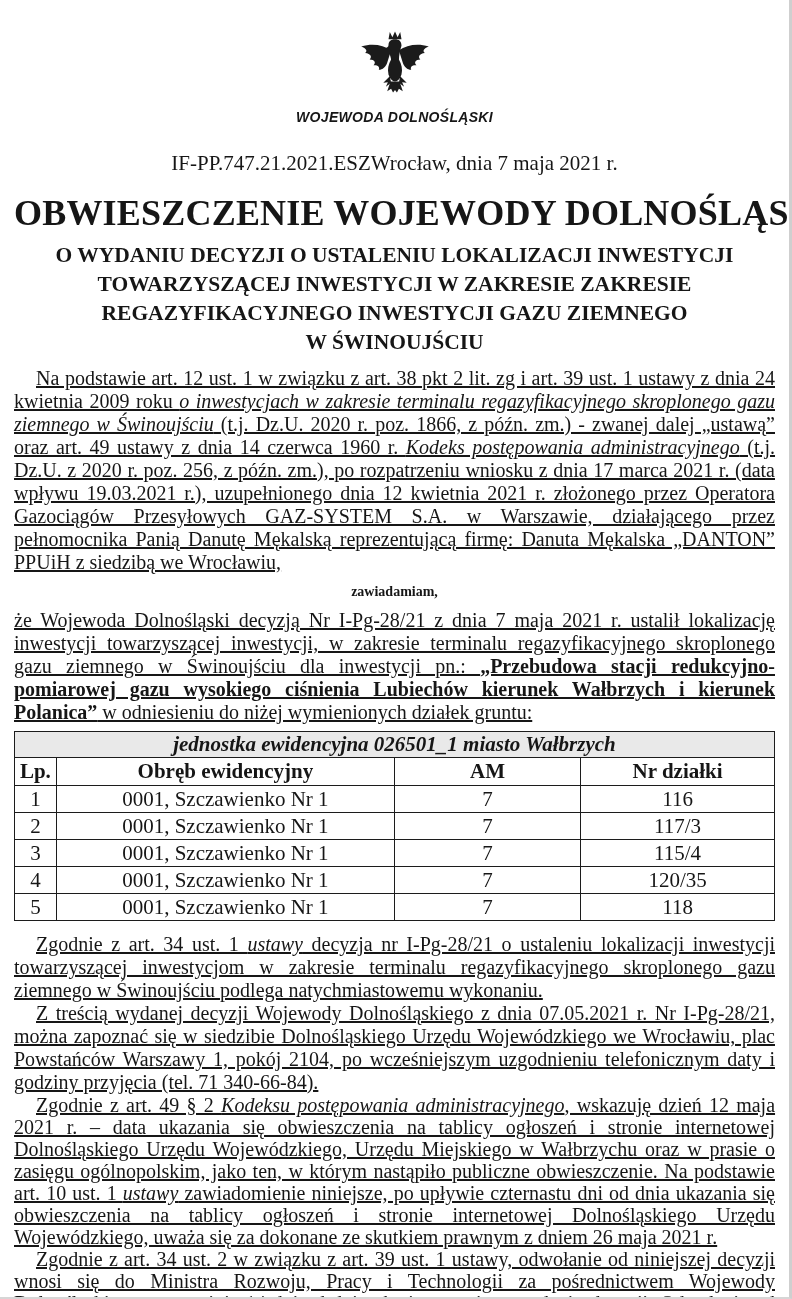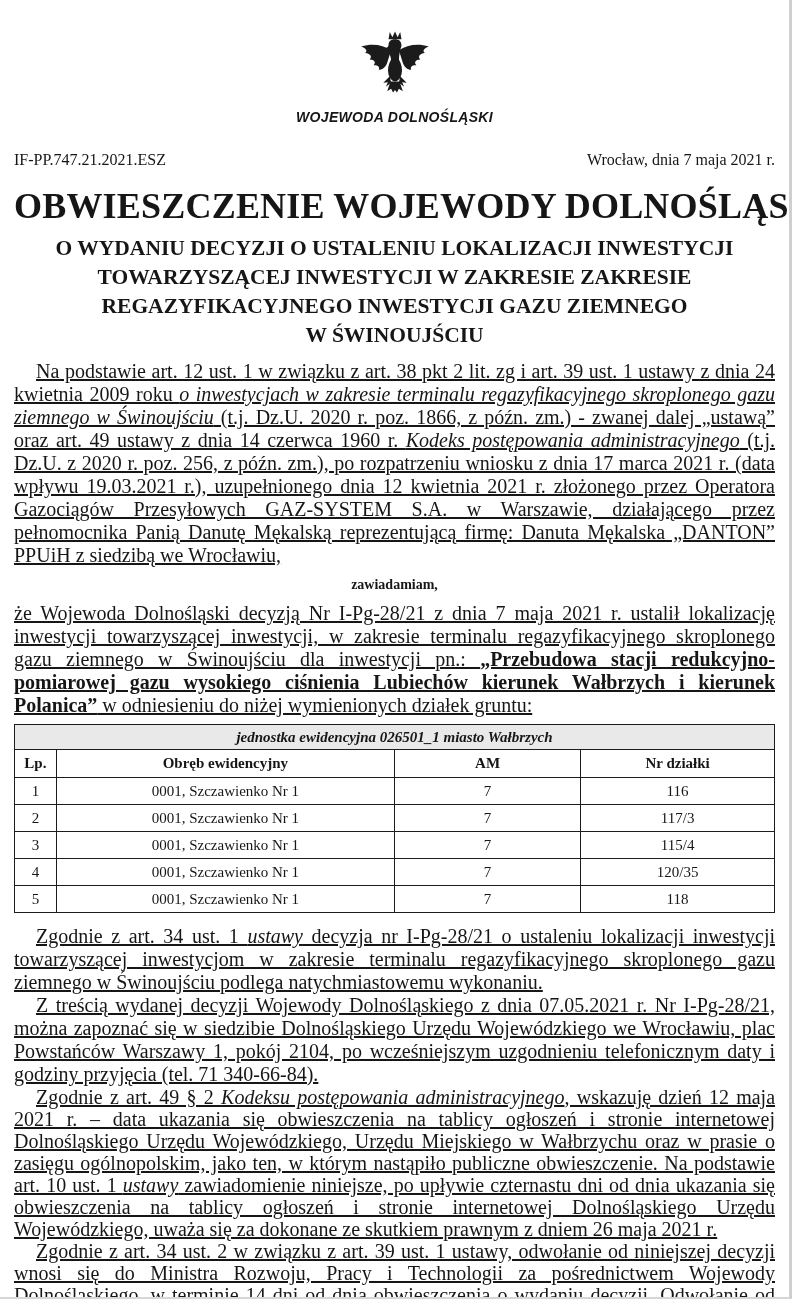--- a/index.html
+++ b/index.html
@@ -22,23 +22,23 @@
   .office-title{
     text-align:center;
     font-family:"Liberation Sans", sans-serif;
     font-style:italic;
     font-weight:bold;
     font-size:14px;
     letter-spacing:.3px;
     margin-top:7px;
   }
   .ref-row{
-    display:flex;justify-content:space-between;align-items:baseline;
+    display:flex;justify-content:center;align-items:baseline;
     margin-top:26px;
-    font-size:16px;
+    font-size:21px;
   }
 
   
   .main-title{
     text-align:left;
     font-weight:bold;
     font-size:36px;
     letter-spacing:.2px;
     margin-top:16px;
     white-space:nowrap;
@@ -72,21 +72,21 @@
     line-height:23px;
     margin:6px 0;
   }
 
   
   table.plots{
     width:100%;
     border-collapse:collapse;
     margin-top:7px;
     margin-bottom:12px;
-    font-size:15px;
+    font-size:21px;
   }
   table.plots td, table.plots th{
     border:1.5px solid #1c1c1c;
     text-align:center;
     padding:0;
     height:26px;
     vertical-align:middle;
   }
   table.plots .caption-cell{
     font-weight:bold;

